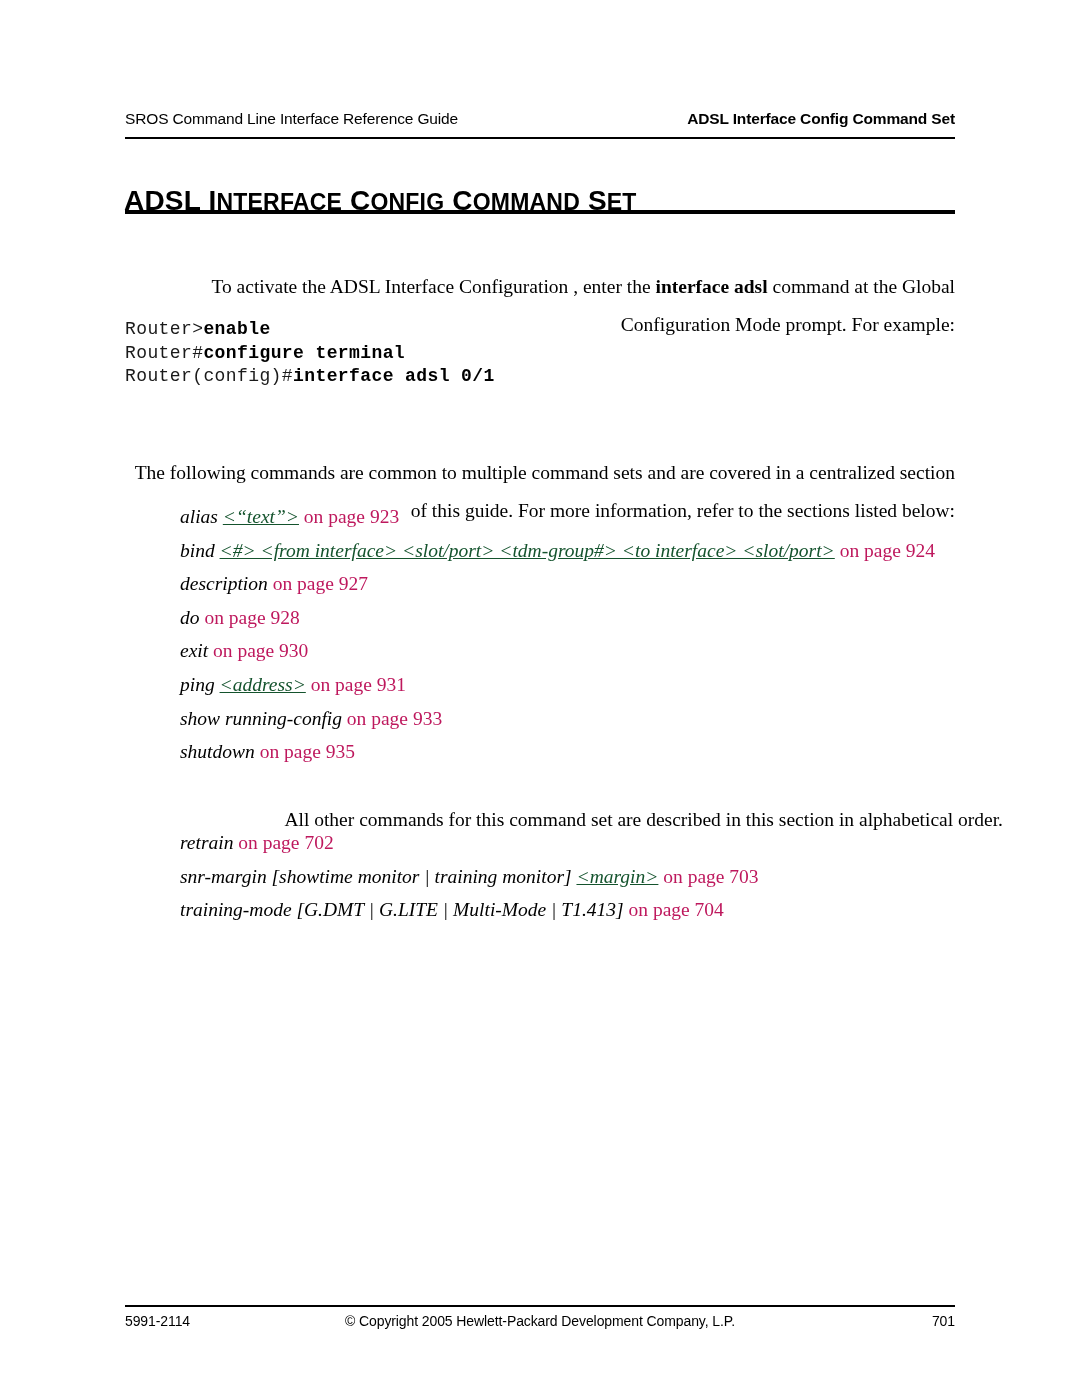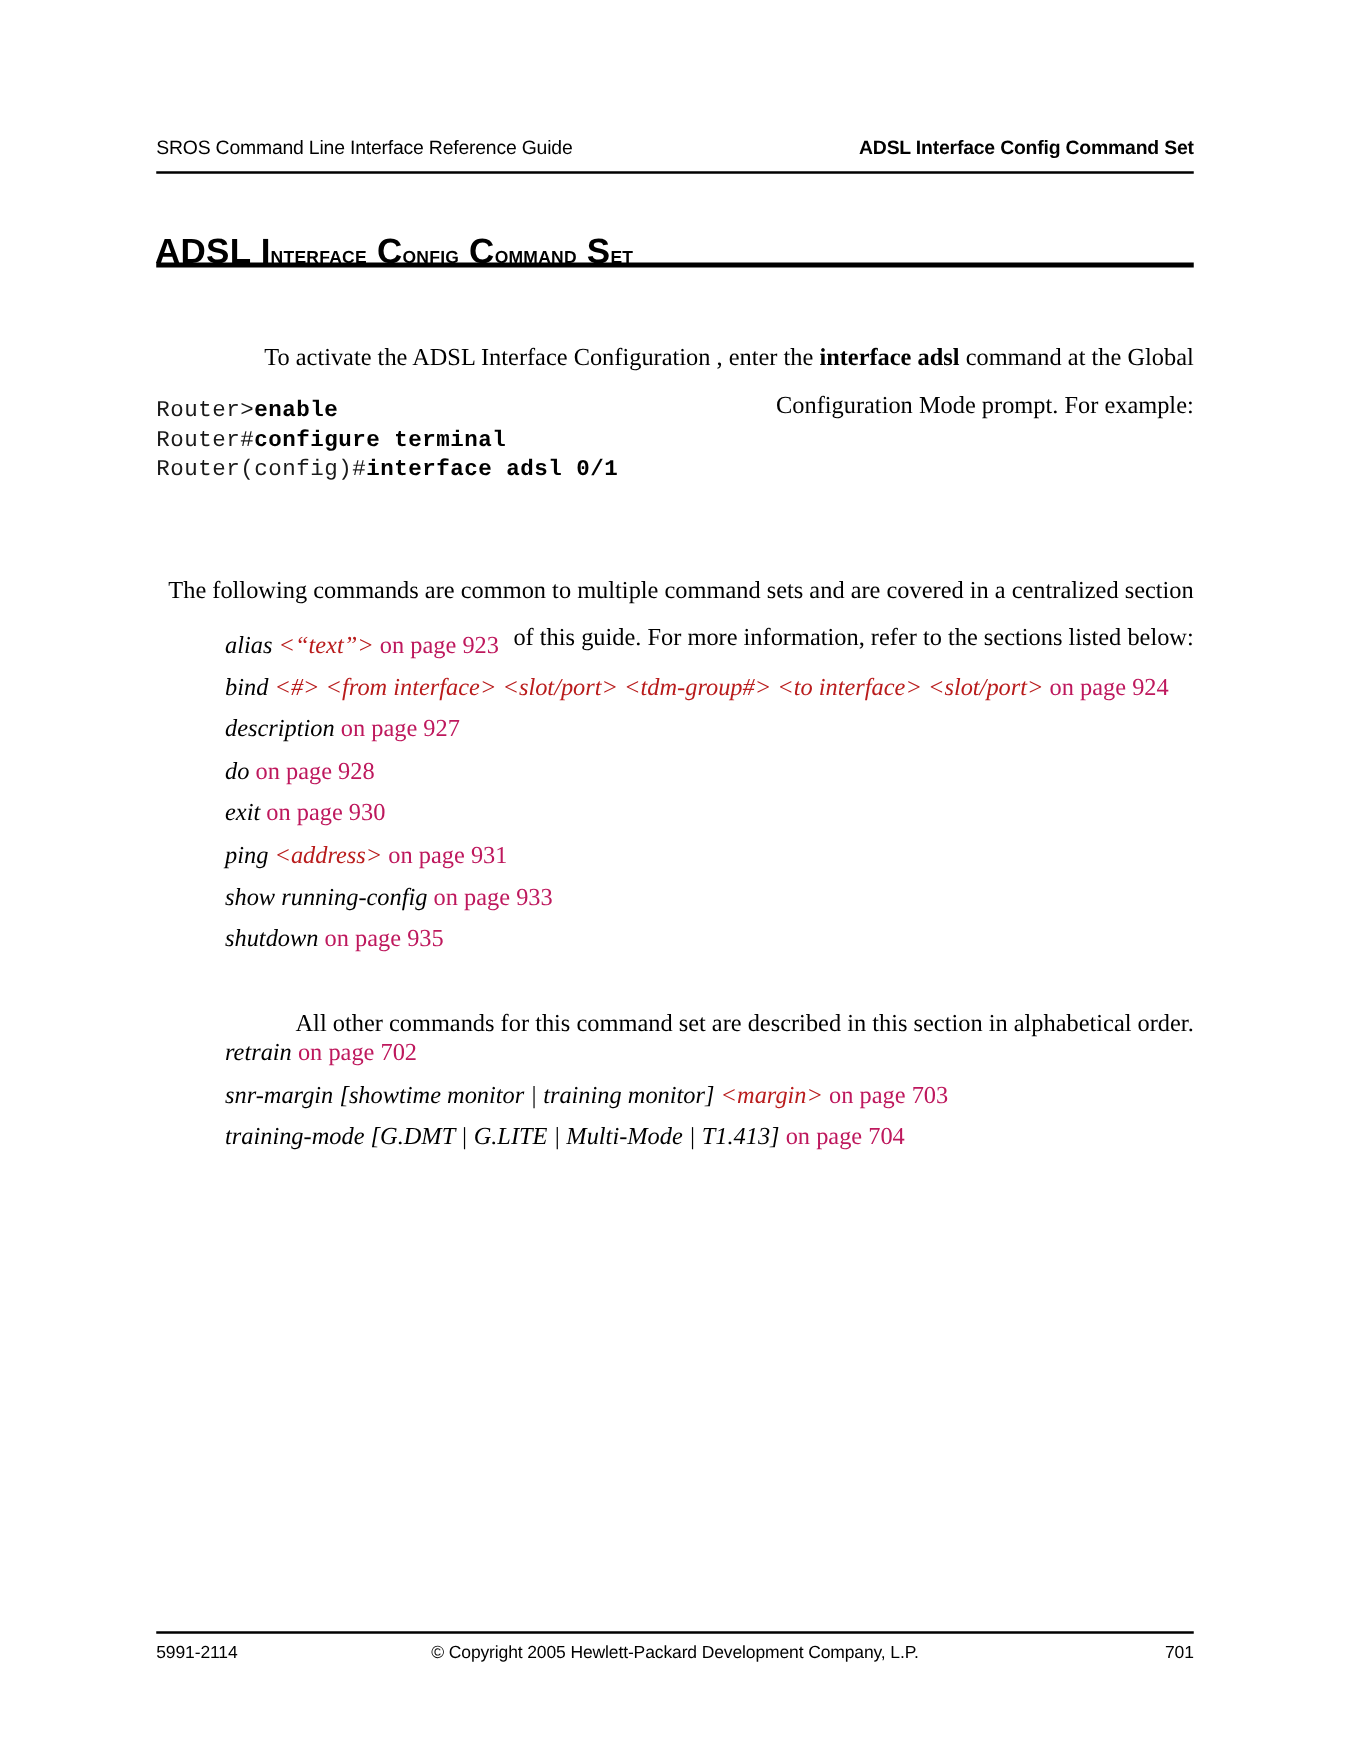--- a/index.html
+++ b/index.html
@@ -60,21 +60,21 @@
     position: absolute;
     left: 124px;
     top: 166px;
     font-family: "Liberation Sans", "DejaVu Sans", sans-serif;
     font-weight: 700;
     font-size: 28px;
     letter-spacing: 0.2px;
     white-space: nowrap;
   }
   .section-title .sc {
-    font-size: 14px;
+    font-size: 23px;
   }
 
   .rule-title {
     position: absolute;
     left: 125px;
     top: 210px;
     width: 830px;
     height: 4px;
     background: #000000;
   }
@@ -85,21 +85,21 @@
     left: 125px;
     width: 830px;
     font-size: 19.5px;
     line-height: 38px;
     text-align: right;
   }
   .para b { font-weight: 700; }
 
   #para-intro  { top: 248px; }
   #para-common { top: 434px; }
-  #para-other  { top: 781px; }
+  #para-other  { top: 781px; margin-left: 48px; }
 
   
   .code-block {
     position: absolute;
     left: 125px;
     top: 318px;
     font-family: "Liberation Mono", "DejaVu Sans Mono", monospace;
     font-size: 18px;
     line-height: 23.5px;
     letter-spacing: 0.4px;
@@ -126,21 +126,22 @@
     font-size: 19.5px;
     white-space: nowrap;
   }
   .xref-item .cmdname {
     font-style: italic;
     color: #000000;
     margin-left: 27px;
   }
   .xref-item .param {
     font-style: italic;
-    color: #b91c1c;
+    color: #14532d;
+    text-decoration: underline;
   }
   .xref-item .pageref {
     color: #be185d;
     margin-top: 20px;
   }
 
   
   .rule-footer {
     position: absolute;
     left: 125px;

